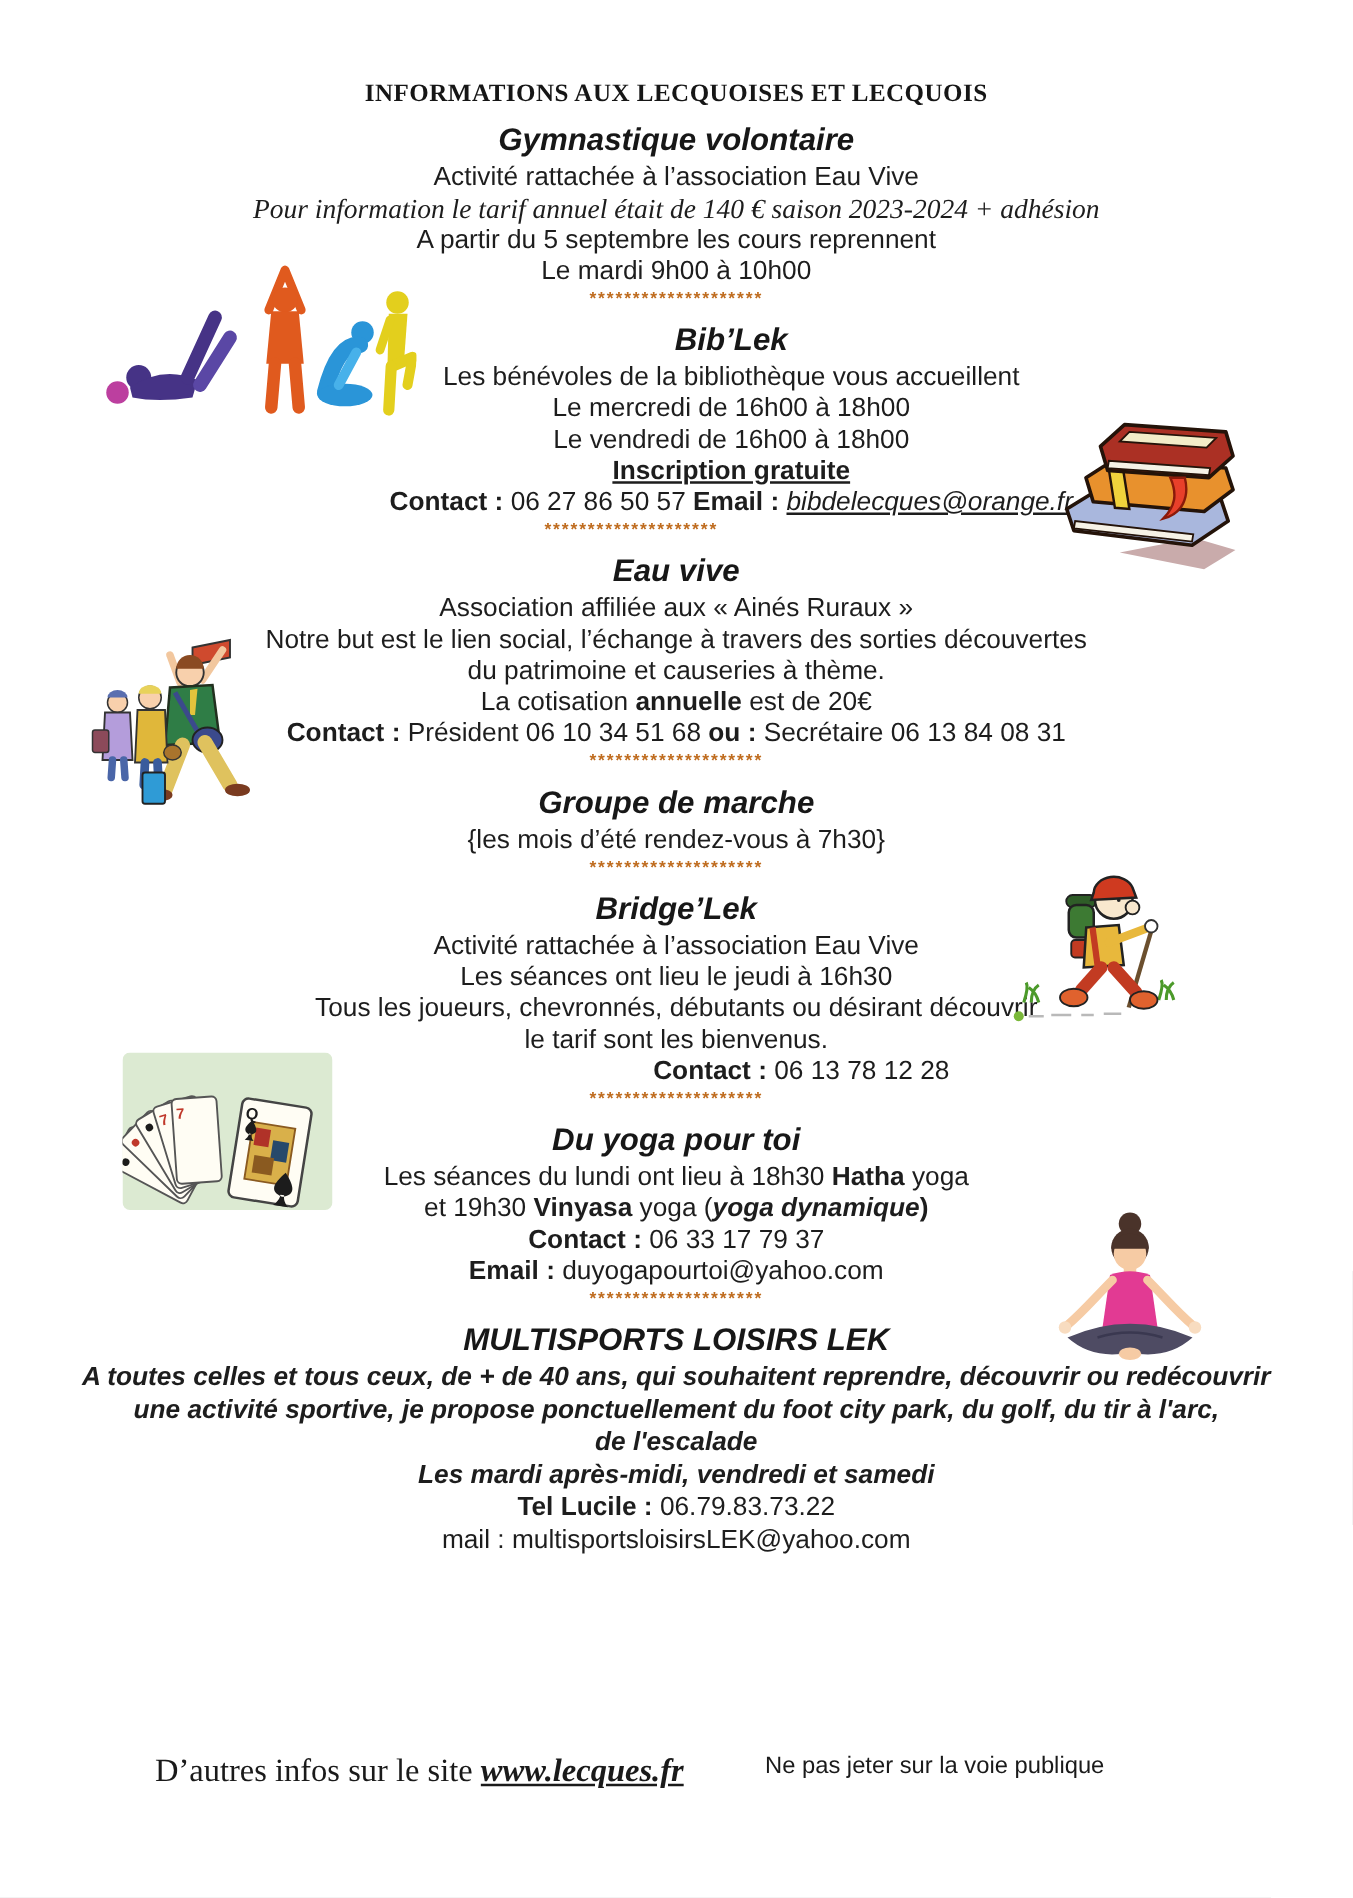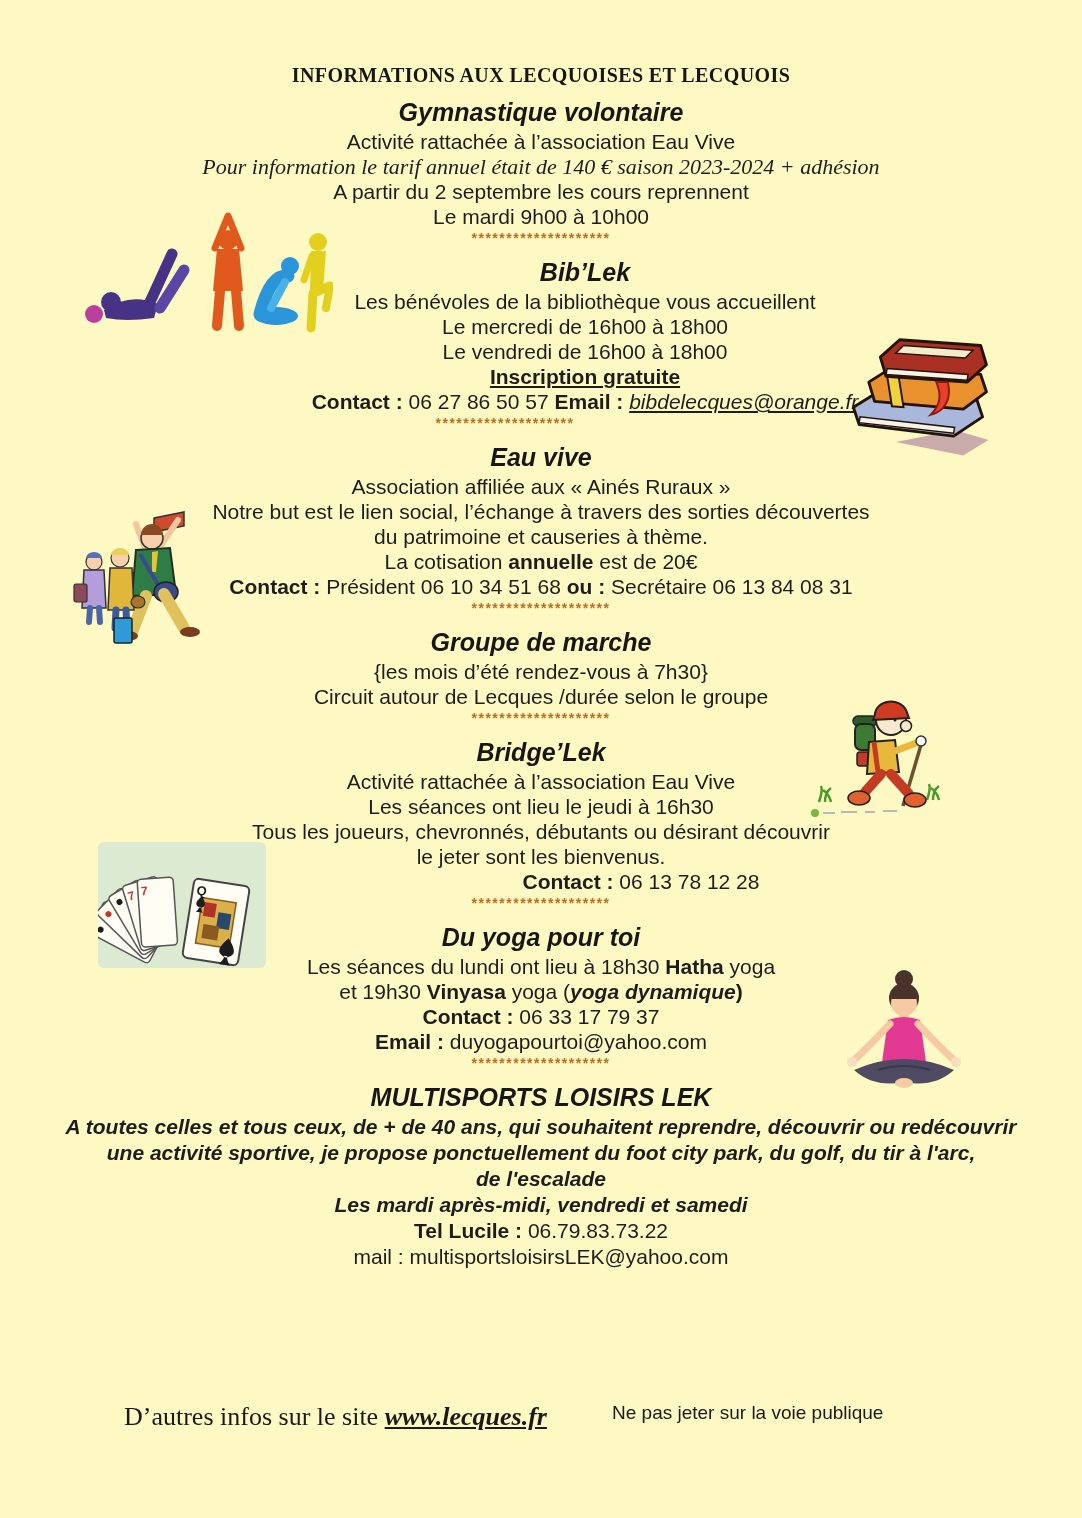--- a/index.html
+++ b/index.html
@@ -1,20 +1,20 @@
 <!DOCTYPE html>
 <html><head>
 <meta charset="utf-8">
 <style>
   html,body{margin:0;padding:0;background:#e9e9e9;}
   .page{
     position:relative;
     width:1082px;height:1518px;
     margin:0 auto;
-    background:#fef9c3;
+    background:#ffffff;
     font-family:"Liberation Sans",sans-serif;
     color:#1e1e1e;
     overflow:hidden;
   }
   .content{
     position:absolute;left:0;top:0;width:100%;
     text-align:center;
     padding-top:62px;
   }
   .doc-header{
@@ -66,21 +66,21 @@
 <div class="page">
 
   <div class="content">
 
     <div class="doc-header">INFORMATIONS AUX LECQUOISES ET LECQUOIS</div>
 
     <section class="sec">
       <div class="title">Gymnastique volontaire</div>
       <div class="ln">Activité rattachée à l’association Eau Vive</div>
       <div class="ln serif-it">Pour information le tarif annuel était de 140 € saison 2023-2024 + adhésion</div>
-      <div class="ln">A partir du 2 septembre les cours reprennent</div>
+      <div class="ln">A partir du 5 septembre les cours reprennent</div>
       <div class="ln">Le mardi 9h00 à 10h00</div>
       <div class="sep">********************</div>
     </section>
 
     <section class="sec sec-biblek">
       <div class="title">Bib’Lek</div>
       <div class="ln">Les bénévoles de la bibliothèque vous accueillent</div>
       <div class="ln">Le mercredi de 16h00 à 18h00</div>
       <div class="ln">Le vendredi de 16h00 à 18h00</div>
       <div class="ln u-bold">Inscription gratuite</div>
@@ -94,30 +94,29 @@
       <div class="ln">Notre but est le lien social, l’échange à travers des sorties découvertes</div>
       <div class="ln">du patrimoine et causeries à thème.</div>
       <div class="ln"><span>La cotisation </span><span class="b">annuelle</span><span> est de 20€</span></div>
       <div class="ln"><span class="b">Contact :</span><span> Président 06 10 34 51 68 </span><span class="b">ou :</span><span>  Secrétaire 06 13 84 08 31</span></div>
       <div class="sep">********************</div>
     </section>
 
     <section class="sec">
       <div class="title">Groupe de marche</div>
       <div class="ln">{les mois d’été rendez-vous à 7h30}</div>
-      <div class="ln">Circuit autour de Lecques /durée selon le groupe</div>
       <div class="sep">********************</div>
     </section>
 
     <section class="sec">
       <div class="title">Bridge’Lek</div>
       <div class="ln">Activité rattachée à l’association Eau Vive</div>
       <div class="ln">Les séances ont lieu le jeudi à 16h30</div>
       <div class="ln">Tous les joueurs, chevronnés, débutants ou désirant découvrir</div>
-      <div class="ln">le jeter sont les bienvenus.</div>
+      <div class="ln">le tarif sont les bienvenus.</div>
       <div class="ln shift-r"><span class="b">Contact :</span><span> 06 13 78 12 28</span></div>
       <div class="sep">********************</div>
     </section>
 
     <section class="sec">
       <div class="title">Du yoga pour toi</div>
       <div class="ln"><span>Les séances du lundi ont lieu à 18h30 </span><span class="b">Hatha</span><span> yoga</span></div>
       <div class="ln"><span>et 19h30 </span><span class="b">Vinyasa</span><span> yoga (</span><span class="bi">yoga dynamique</span><span class="b">)</span></div>
       <div class="ln"><span class="b">Contact :</span><span> 06 33 17 79 37</span></div>
       <div class="ln"><span class="b">Email :</span><span> duyogapourtoi@yahoo.com</span></div>

